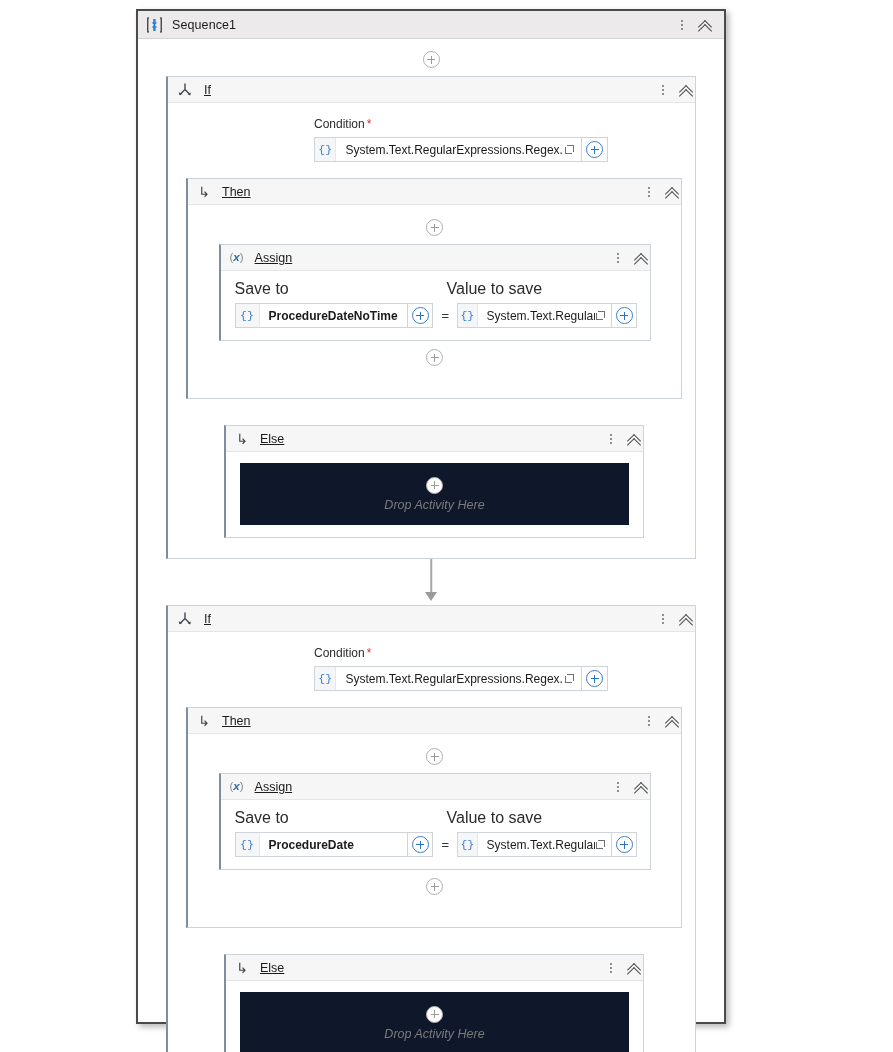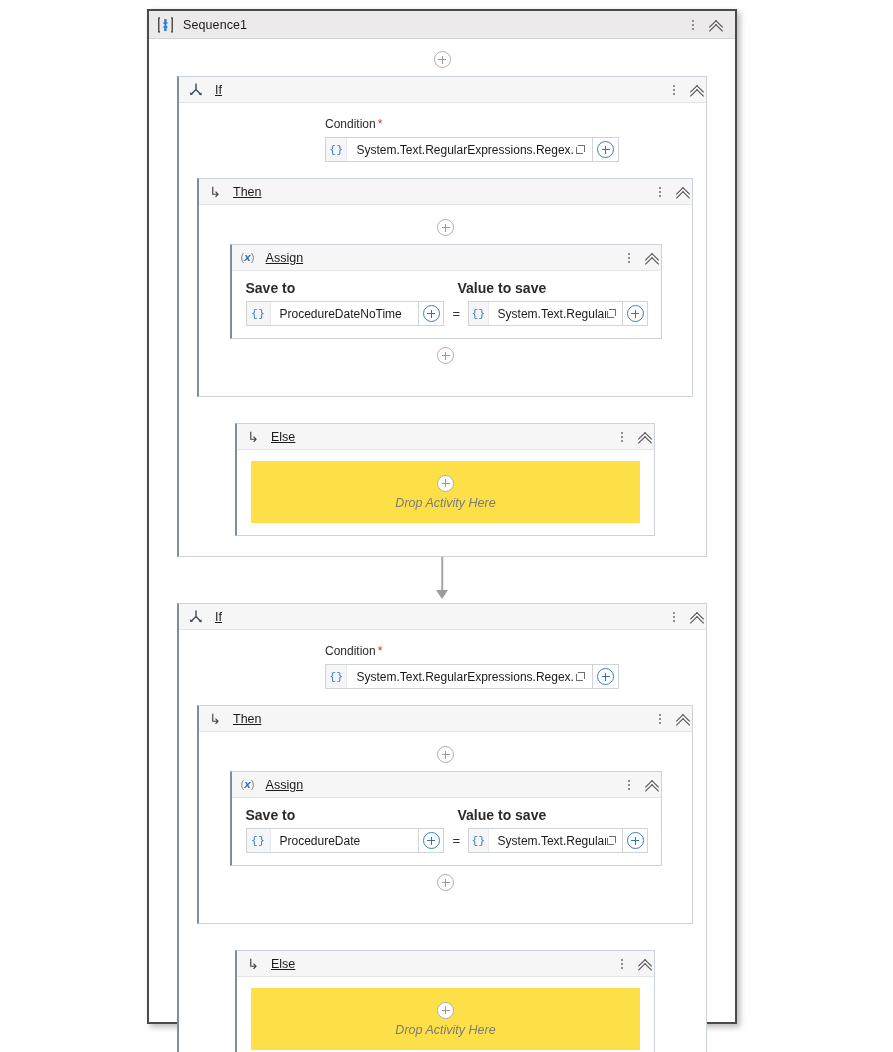--- a/index.html
+++ b/index.html
@@ -6,21 +6,21 @@
   html, body {
     margin: 0; padding: 0;
     background: #ffffff;
     font-family: "Liberation Sans", sans-serif;
   }
   body { width: 893px; height: 1052px; position: relative; overflow: hidden; }
 
   
   .sequence {
     position: absolute;
-    left: 147px; top: 9px;
+    left: 136px; top: 9px;
     width: 590px; height: 1015px;
     background: #ffffff;
     border: 2px solid #4a4a4a;
     box-shadow: 3px 3px 6px rgba(0,0,0,0.28);
   }
   .seq-header {
     height: 28px;
     background: #eceaea;
     border-bottom: 1px solid #d4d2d2;
     display: flex; align-items: center;
@@ -172,44 +172,44 @@
   .assign-card {
     margin: 0 auto;
     width: 432px;
     border: 1px solid #ccd3da;
     border-left: 2px solid #7f8e9c;
     background: #ffffff;
   }
   .assign-body {
     padding: 9px 12px 12px 14px;
   }
-  .assign-labels { display: flex; font-size: 14px; color: #2b2b2b; font-weight: bold; }
+  .assign-labels { display: flex; font-size: 16px; color: #2b2b2b; }
   .assign-lbl-left  { width: 212px; }
   .assign-row { display: flex; align-items: center; margin-top: 5px; }
   .eq-sign { font-size: 13px; color: #333; margin: 0 8px; }
 
   .save-box { display: inline-flex; align-items: center; height: 25px;
               border: 1px solid #cfd4d9; background: #fff; width: 177px; }
   .save-text { font-size: 12px; color: #1b1b1b; padding-left: 9px;
-               white-space: nowrap; overflow: hidden; }
+               white-space: nowrap; overflow: hidden; font-weight: bold; }
   .val-box { display: inline-flex; align-items: center; height: 25px;
              border: 1px solid #cfd4d9; background: #fff; width: 155px; }
 
   
   .else-branch {
     margin: 0 auto 0 56px;
     width: 420px;
     border: 1px solid #ccd3da;
     border-left: 2px solid #7f8e9c;
     background: #ffffff;
   }
   .dropzone {
     margin: 11px 14px 12px 14px;
     height: 62px;
-    background: #fde047;
+    background: #0f172a;
     display: flex; flex-direction: column;
     align-items: center; justify-content: center; gap: 4px;
   }
   .drop-text {
     font-size: 12.5px; color: #7b7b7b; font-style: italic;
   }
 
   
   .connector { position: relative; height: 46px; }
   .connector .line {

